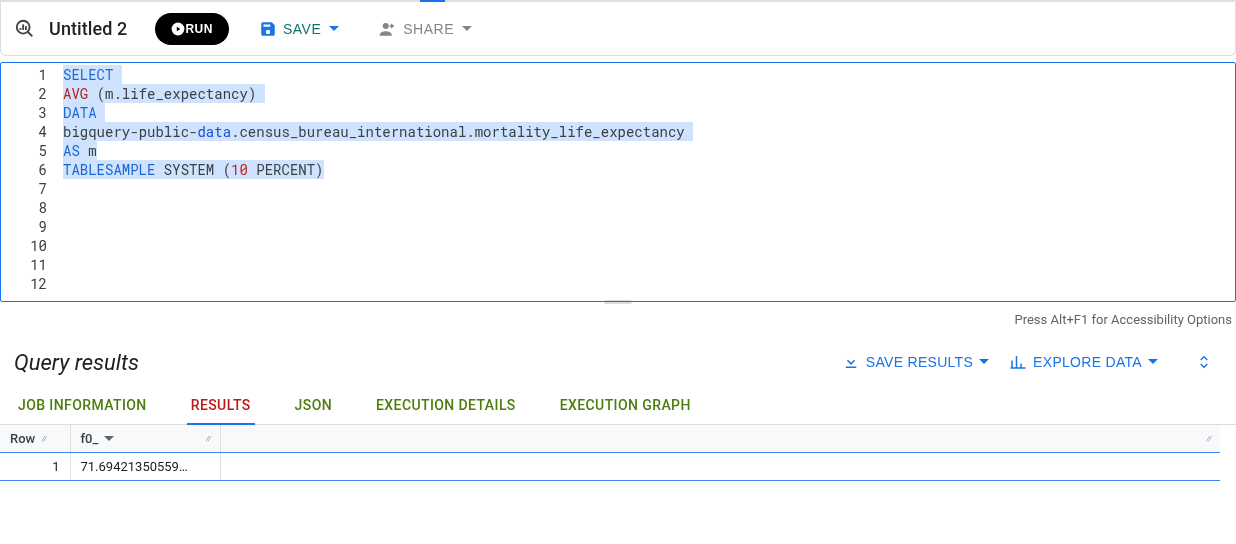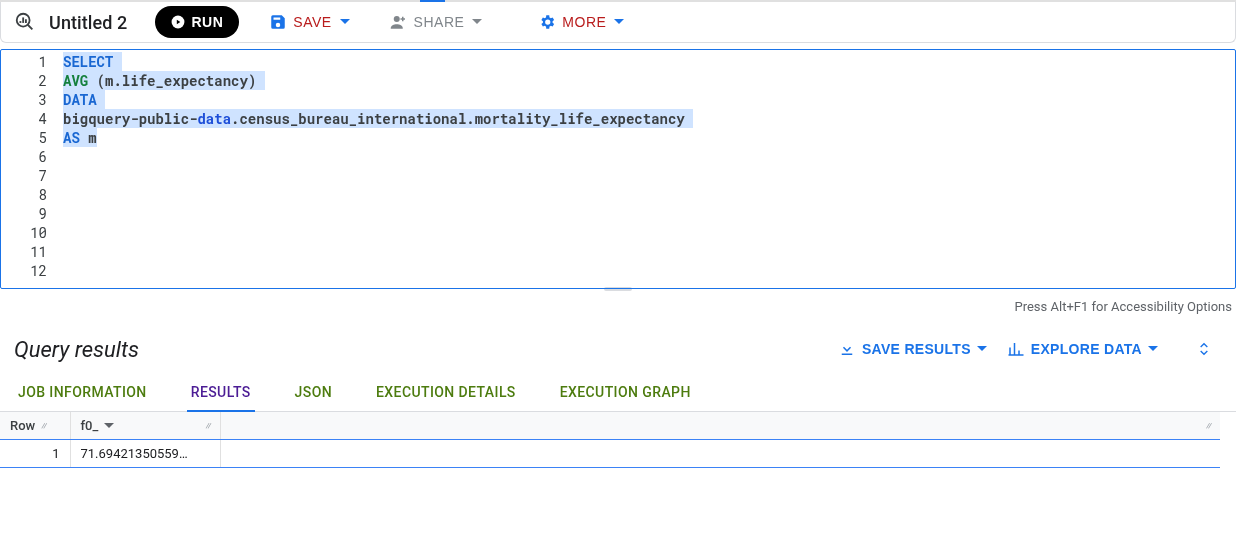--- a/index.html
+++ b/index.html
@@ -13,60 +13,60 @@
       overflow: hidden;
     }
     .top-blue-line {
       height: 2px;
       background: linear-gradient(to right, #e0e0e0 0 34%, #1a73e8 34% 36%, #e0e0e0 36% 100%);
     }
     
     .toolbar {
       display: flex;
       align-items: center;
-      height: 41px;
+      height: 54px;
       border: 1px solid #dadce0;
       border-top: none;
       border-radius: 0 0 6px 6px;
       padding: 0 8px;
       gap: 4px;
     }
     .tb-icon-circle {
       width: 24px; height: 24px;
       display: flex; align-items: center; justify-content: center;
       margin: 0 8px 0 4px;
     }
     .tab-title {
       font-size: 18px;
       font-weight: 500;
       margin-right: 24px;
       letter-spacing: 0.1px;
     }
     .run-btn {
       display: inline-flex;
       align-items: center;
-      gap: 6px;
+      gap: 0;
       background: #000;
       color: #fff;
       border: none;
       height: 32px;
       border-radius: 16px;
       padding: 0 16px;
       font-weight: 600;
-      font-size: 14px;
+      font-size: 12px;
       cursor: pointer;
       margin-right: 16px;
       letter-spacing: 0.5px;
     }
     .run-btn svg { flex-shrink: 0; }
     .tb-btn {
       display: inline-flex;
       align-items: center;
       gap: 6px;
-      color: #b91c1c;
+      color: #0f766e;
       font-weight: 500;
       font-size: 14px;
       background: none;
       border: none;
       height: 32px;
       padding: 0 10px;
       cursor: pointer;
       letter-spacing: 0.5px;
     }
     .tb-btn.disabled { color: #80868b; cursor: default; justify-content: space-between; }
@@ -91,23 +91,23 @@
       width: 60px;
       text-align: right;
       color: #3c4043;
       padding-right: 14px;
       user-select: none;
       background: #fff;
     }
     .gutter div { height: 19px; }
     .code { flex: 1; padding-left: 2px; }
     .code-line { height: 19px; white-space: pre; }
-    .hl { background: #cfe3ff; font-weight: bold; }
+    .hl { background: #cfe3ff; }
     .kw { color: #1967d2; }
-    .fn { color: #15803d; }
+    .fn { color: #b91c1c; }
     .num { color: #c5221f; }
     .paren { color: #3c4043; }
     .dot { color: #3c4043; }
     .plain { color: #3c4043; }
     .ident { color: #3c4043; }
     .light { color: #1d4ed8; text-align: right; }
     .access-hint {
       text-align: right;
       font-size: 13px;
       color: #5f6368;
@@ -130,21 +130,21 @@
     }
     .results-title {
       font-size: 22px;
       font-weight: 400;
       flex: 0 0 auto;
       font-style: italic;
     }
     .results-bar .flex1 { flex:1; }
     .res-btn {
       display:inline-flex; align-items:center; gap:6px;
-      color:#1a73e8; font-weight:700; font-size:14px;
+      color:#1a73e8; font-weight:400; font-size:14px;
       background:none;border:none;height:36px;padding:0 10px;cursor:pointer;
       letter-spacing:0.3px;
     }
     .collapse-btn { margin-left: 18px; color:#1a73e8; }
     
     .result-tabs {
       display:flex; gap: 36px;
       padding: 0 14px;
       border-bottom: 1px solid #dadce0;
       border-top: 1px solid #fff;
@@ -152,21 +152,21 @@
     .rtab {
       padding: 10px 4px;
       font-size: 14px;
       font-weight:500;
       color:#4d7c0f;
       letter-spacing:0.4px;
       cursor:pointer;
       border-bottom: 2px solid transparent;
       margin-bottom:-1px;
     }
-    .rtab.active { color:#4c1d95; border-bottom-color:#1a73e8; }
+    .rtab.active { color:#b91c1c; border-bottom-color:#1a73e8; }
     
     .grid {
       font-size: 13px;
       border-collapse: collapse;
     }
     .grid th, .grid td {
       text-align: left;
       padding: 6px 10px;
       border-right: 1px solid #e0e0e0;
       border-bottom: 1px solid #3b82f6;
@@ -225,29 +225,20 @@
     </svg>
     <span>SHARE</span>
     <svg class="chev" width="10" height="10" viewBox="0 0 10 6">
         <path d="M0 0l5 5 5-5z" fill="#80868b"></path>
       </svg>
   </button>
   <span class="spacer12"></span>
 
   <span class="spacer12"></span>
 
-  <button class="tb-btn">
-    <svg width="18" height="18" viewBox="0 0 24 24" fill="#1a73e8">
-      <path d="M19.4 13a7.5 7.5 0 0 0 .1-1 7.5 7.5 0 0 0-.1-1l2.1-1.6-2-3.4-2.5 1a7.6 7.6 0 0 0-1.7-1L15 3h-4l-.3 2.9a7.6 7.6 0 0 0-1.7 1l-2.5-1-2 3.4L6.6 11a7.5 7.5 0 0 0 0 2l-2.1 1.6 2 3.4 2.5-1a7.6 7.6 0 0 0 1.7 1L11 21h4l.3-2.9a7.6 7.6 0 0 0 1.7-1l2.5 1 2-3.4zM13 15.5A3.5 3.5 0 1 1 16.5 12 3.5 3.5 0 0 1 13 15.5z"></path>
-    </svg>
-    <span>MORE</span>
-    <svg class="chev" width="10" height="10" viewBox="0 0 10 6">
-        <path d="M0 0l5 5 5-5z" fill="#1a73e8"></path>
-      </svg>
-  </button>
 </div>
 
 <div class="editor-wrap">
   <div class="editor">
     <div class="gutter" id="gutter">
         <div>1</div>
         <div>2</div>
         <div>3</div>
         <div>4</div>
         <div>5</div>
@@ -258,20 +249,21 @@
         <div>10</div>
         <div>11</div>
         <div>12</div>
       </div>
     <div class="code" id="code">
         <div class="code-line"><span class="kw hl">SELECT</span><span class="hl"> </span></div>
         <div class="code-line"><span class="fn hl">AVG</span><span class="hl"> </span><span class="paren hl">(</span><span class="ident hl">m</span><span class="dot hl">.</span><span class="ident hl">life_expectancy</span><span class="paren hl">)</span><span class="hl"> </span></div>
         <div class="code-line"><span class="kw hl">DATA</span><span class="hl"> </span></div>
         <div class="code-line"><span class="ident hl">bigquery</span><span class="plain hl">-</span><span class="ident hl">public</span><span class="plain hl">-</span><span class="light hl">data</span><span class="dot hl">.</span><span class="ident hl">census_bureau_international</span><span class="dot hl">.</span><span class="ident hl">mortality_life_expectancy</span><span class="hl"> </span></div>
         <div class="code-line"><span class="kw hl">AS</span><span class="hl"> </span><span class="ident hl">m</span></div>
+        <div class="code-line"><span class="kw hl">TABLESAMPLE</span><span class="plain hl"> </span><span class="ident hl">SYSTEM</span><span class="plain hl"> </span><span class="paren hl">(</span><span class="num hl">10</span><span class="plain hl"> </span><span class="ident hl">PERCENT</span><span class="paren hl">)</span></div>
         <div class="code-line"></div>
         <div class="code-line"></div>
         <div class="code-line"></div>
         <div class="code-line"></div>
         <div class="code-line"></div>
         <div class="code-line"></div>
       </div>
   </div>
 </div>
 <div class="drag-handle">

